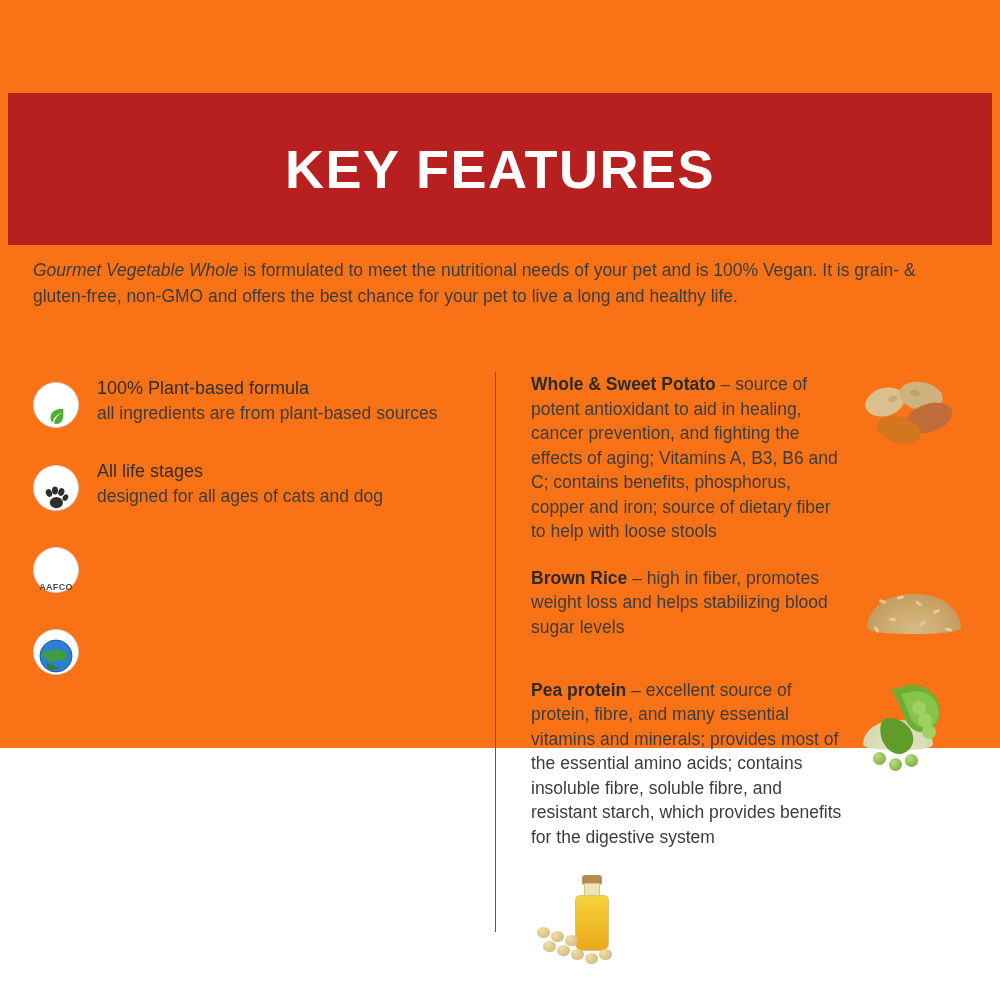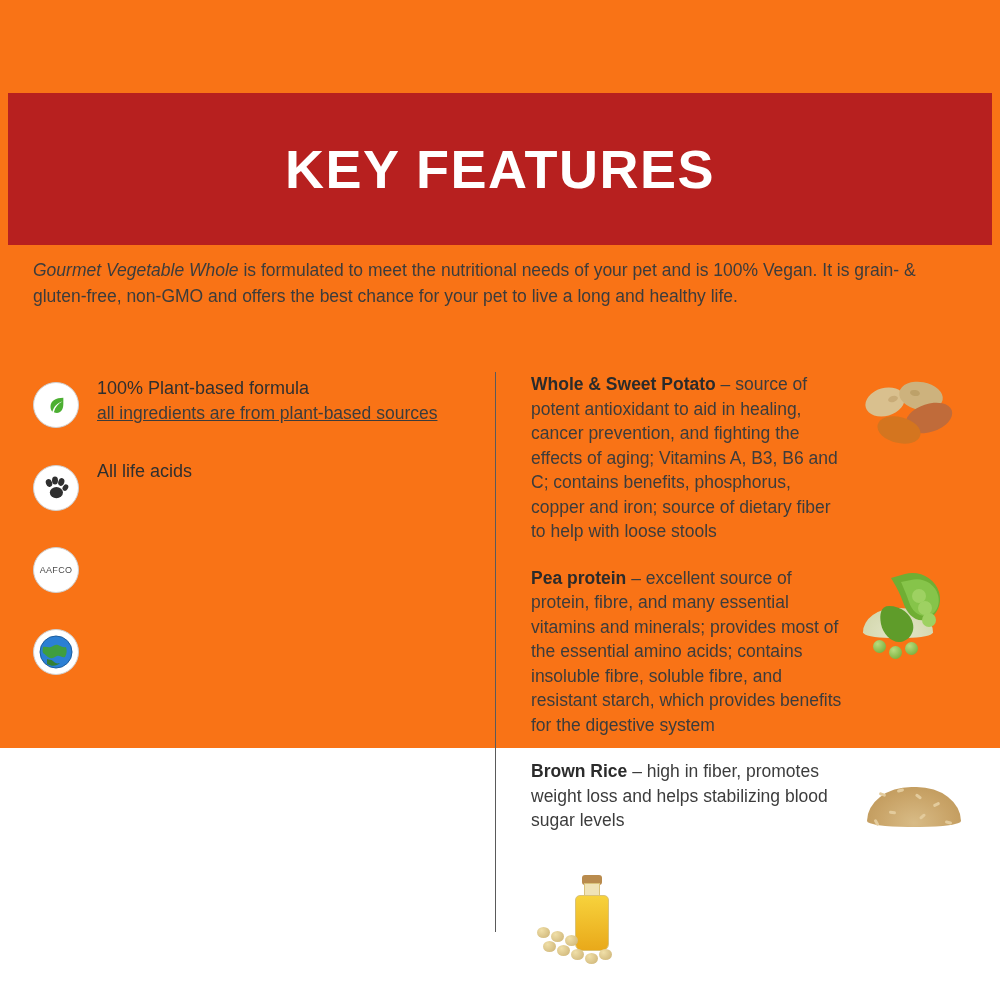--- a/index.html
+++ b/index.html
@@ -88,43 +88,43 @@
   .feature:nth-child(1) { margin-bottom: 27px; }
   .badge {
     flex: 0 0 46px;
     width: 46px;
     height: 46px;
     border-radius: 50%;
     border: 1px solid #cfcfcf;
     margin-right: 18px;
     margin-top: 10px;
     display: flex;
-    align-items: center;
+    align-items: flex-end;
     justify-content: center;
     box-sizing: border-box;
     background: #fff;
+    font-weight: bold;
   }
   .badge-text {
     font-size: 9px;
     letter-spacing: 0.3px;
     color: #4a4a4a;
   }
   .feature-text { padding-top: 4px; }
   .feature-title {
     font-size: 18px;
     color: #2f2f2f;
     line-height: 1.35;
     margin-bottom: 1px;
   }
   .feature-desc {
     font-size: 17.5px;
     color: #3c3c3c;
     line-height: 1.4;
     max-width: 360px;
-    text-decoration: underline;
   }
   
   .ingredient {
     display: flex;
     align-items: flex-start;
     margin-bottom: 22px;
   }
   .ing-text {
     flex: 1;
     font-size: 17.5px;
@@ -239,21 +239,22 @@
         <div class="badge">
           <svg width="26" height="24" viewBox="0 0 26 24">
             <ellipse cx="6" cy="7" rx="3.1" ry="4" fill="#2f2f2f" transform="rotate(-20 6 7)"></ellipse>
             <ellipse cx="12" cy="4.6" rx="3" ry="4" fill="#2f2f2f"></ellipse>
             <ellipse cx="18.3" cy="6" rx="3" ry="4" fill="#2f2f2f" transform="rotate(18 18.3 6)"></ellipse>
             <ellipse cx="22.4" cy="11.6" rx="2.6" ry="3.4" fill="#2f2f2f" transform="rotate(34 22.4 11.6)"></ellipse>
             <ellipse cx="13.4" cy="16.6" rx="6.6" ry="5.6" fill="#2f2f2f"></ellipse>
           </svg>
         </div>
         <div class="feature-text">
-          <div class="feature-title">All life acids</div>
+          <div class="feature-title">All life stages</div>
+          <div class="feature-desc">designed for all ages of cats and dog</div>
         </div>
       </div>
 
       <div class="feature">
         <div class="badge">
           <span class="badge-text">AAFCO</span>
         </div>
         <div class="feature-text">
         </div>
       </div>
@@ -281,57 +282,57 @@
         </div>
         <div class="ing-img">
           <svg width="110" height="100" viewBox="0 0 110 100">
             <ellipse cx="26" cy="30" rx="20" ry="14" fill="#d9c08e" transform="rotate(-16 26 30)"></ellipse>
             <ellipse cx="62" cy="24" rx="22" ry="14" fill="#cdb27d" transform="rotate(10 62 24)"></ellipse>
             <ellipse cx="70" cy="46" rx="24" ry="14" fill="#c06b3a" transform="rotate(-18 70 46)"></ellipse>
             <ellipse cx="40" cy="58" rx="22" ry="13" fill="#d4751f" transform="rotate(14 40 58)"></ellipse>
             <ellipse cx="34" cy="27" rx="5" ry="3" fill="#c8ab77" transform="rotate(-16 34 27)"></ellipse>
             <ellipse cx="56" cy="21" rx="5" ry="3" fill="#bda169" transform="rotate(10 56 21)"></ellipse>
           </svg>
-        </div>
-      </div>
-
-      <div class="ingredient">
-        <div class="ing-text">
-          <b>Pea protein</b><span> – </span><span>excellent source of protein, fibre, and many essential vitamins and minerals; provides most of the essential amino acids; contains insoluble fibre, soluble fibre, and resistant starch, which provides benefits for the digestive system</span>
-        </div>
-        <div class="ing-img">
-          <div class="powder"></div>
-          <svg width="110" height="96" viewBox="0 0 110 96" style="position:absolute;left:0;top:0;">
-            <path d="M46 8c14-4 30 4 34 18s-4 26-14 28-18-6-22-18-12-24-12-24z" fill="#6fae33"></path>
-            <path d="M52 14c12-3 24 4 27 15s-3 20-11 21-15-5-18-14-8-20-8-20z" fill="#86c44a"></path>
-            <path d="M30 40c12 0 22 8 24 18s-6 18-14 18-16-8-18-18 0-18 8-18z" fill="#5f9c2a"></path>
-            <circle cx="60" cy="30" r="7" fill="#9ed162"></circle>
-            <circle cx="66" cy="42" r="7" fill="#9ed162"></circle>
-            <circle cx="70" cy="54" r="7" fill="#9ed162"></circle>
-          </svg>
-          <div class="pea" style="left:14px;top:74px;"></div>
-          <div class="pea" style="left:30px;top:80px;"></div>
-          <div class="pea" style="left:46px;top:76px;"></div>
         </div>
       </div>
 
       <div class="ingredient">
         <div class="ing-text">
           <b>Brown Rice</b><span> – </span><span>high in fiber, promotes weight loss and helps stabilizing blood sugar levels</span>
         </div>
         <div class="ing-img">
           <div class="rice-heap"></div>
           <div class="rice-grain" style="left:20px;top:34px;transform:rotate(20deg);"></div>
           <div class="rice-grain" style="left:38px;top:30px;transform:rotate(-15deg);"></div>
           <div class="rice-grain" style="left:56px;top:36px;transform:rotate(35deg);"></div>
           <div class="rice-grain" style="left:74px;top:44px;transform:rotate(-25deg);"></div>
           <div class="rice-grain" style="left:30px;top:52px;transform:rotate(8deg);"></div>
           <div class="rice-grain" style="left:60px;top:56px;transform:rotate(-40deg);"></div>
           <div class="rice-grain" style="left:14px;top:62px;transform:rotate(60deg);"></div>
           <div class="rice-grain" style="left:86px;top:62px;transform:rotate(12deg);"></div>
+        </div>
+      </div>
+
+      <div class="ingredient">
+        <div class="ing-text">
+          <b>Pea protein</b><span> – </span><span>excellent source of protein, fibre, and many essential vitamins and minerals; provides most of the essential amino acids; contains insoluble fibre, soluble fibre, and resistant starch, which provides benefits for the digestive system</span>
+        </div>
+        <div class="ing-img">
+          <div class="powder"></div>
+          <svg width="110" height="96" viewBox="0 0 110 96" style="position:absolute;left:0;top:0;">
+            <path d="M46 8c14-4 30 4 34 18s-4 26-14 28-18-6-22-18-12-24-12-24z" fill="#6fae33"></path>
+            <path d="M52 14c12-3 24 4 27 15s-3 20-11 21-15-5-18-14-8-20-8-20z" fill="#86c44a"></path>
+            <path d="M30 40c12 0 22 8 24 18s-6 18-14 18-16-8-18-18 0-18 8-18z" fill="#5f9c2a"></path>
+            <circle cx="60" cy="30" r="7" fill="#9ed162"></circle>
+            <circle cx="66" cy="42" r="7" fill="#9ed162"></circle>
+            <circle cx="70" cy="54" r="7" fill="#9ed162"></circle>
+          </svg>
+          <div class="pea" style="left:14px;top:74px;"></div>
+          <div class="pea" style="left:30px;top:80px;"></div>
+          <div class="pea" style="left:46px;top:76px;"></div>
         </div>
       </div>
 
       <div class="ingredient">
         <div class="ing-img">
           <div class="bottle-cork"></div>
           <div class="bottle-neck"></div>
           <div class="bottle-body"></div>
           <div class="bean" style="left:6px;top:56px;"></div>
           <div class="bean" style="left:20px;top:60px;"></div>

